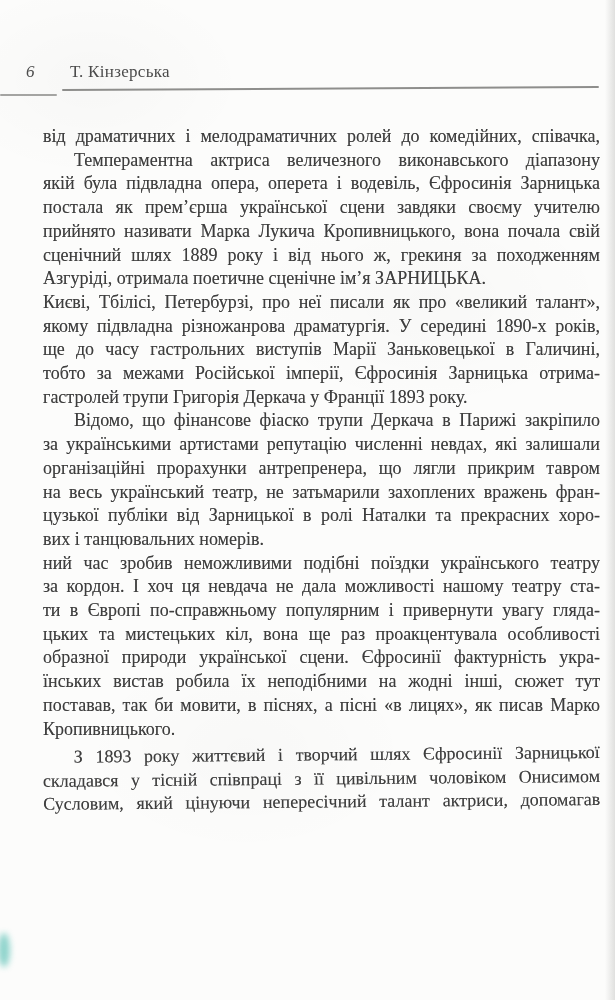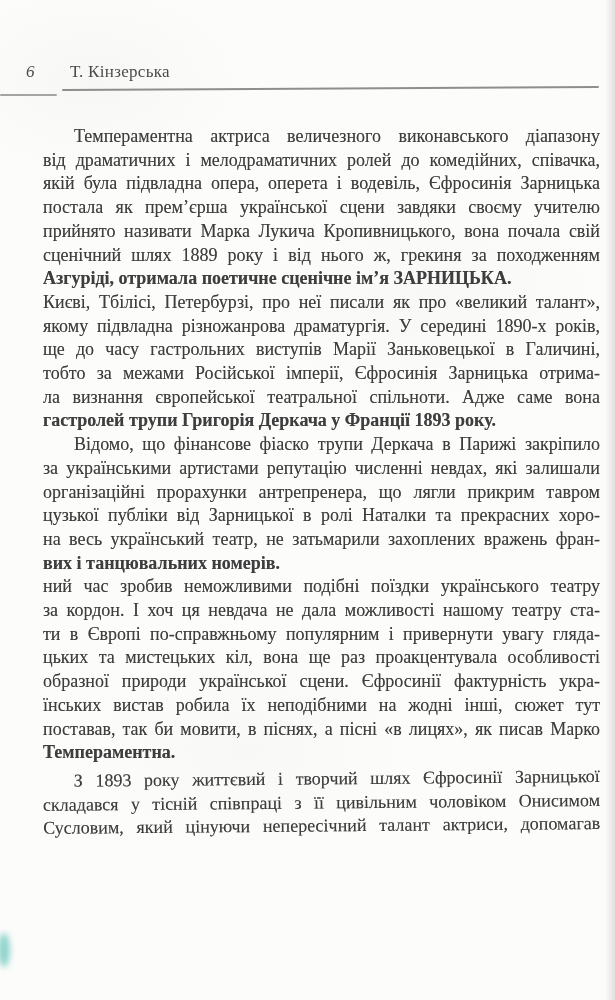--- a/index.html
+++ b/index.html
@@ -38,21 +38,21 @@
     font-size:18px;line-height:23.7px;color:#3e3e3e;
     text-shadow:0 0 .4px rgba(40,40,40,.45);
   }
   .para{margin:0;}
   .line{
     text-align:justify;
     text-align-last:justify;
     white-space:nowrap;
     overflow:visible;
   }
-  .line.last{text-align-last:left;font-weight:bold;}
+  .line.last{text-align-last:left;}
   .line.indent{text-indent:31px;}
   .para:nth-child(5){transform:rotate(-0.5deg);transform-origin:100% 50%;}
   
   .smudge{
     position:absolute;left:-2px;top:933px;width:12px;height:34px;
     background:#35b3a6;border-radius:50%;
     filter:blur(3px);opacity:.55;
   }
   .edge-shadow{
     position:absolute;right:0;top:0;width:10px;height:1000px;
@@ -63,53 +63,52 @@
 <body>
 
 <div class="page">
   <span class="pagenum">6</span>
   <span class="runtitle">Т. Кінзерська</span>
   <div class="rule rule-short"></div>
   <div class="rule rule-main"></div>
 
   <div class="bodytext" id="page-body">
       <div class="para">
+        <div class="line">від драматичних і мелодраматичних ролей до комедійних, співачка,</div>
         <div class="line indent">Темпераментна актриса величезного виконавського діапазону</div>
-        <div class="line">від драматичних і мелодраматичних ролей до комедійних, співачка,</div>
         <div class="line">якій була підвладна опера, оперета і водевіль, Єфросинія Зарницька</div>
         <div class="line">постала як прем’єрша української сцени завдяки своєму учителю</div>
         <div class="line">прийнято називати Марка Лукича Кропивницького, вона почала свій</div>
         <div class="line">сценічний шлях 1889 року і від нього ж, грекиня за походженням</div>
         <div class="line last">Азгуріді, отримала поетичне сценічне ім’я ЗАРНИЦЬКА.</div>
       </div>
       <div class="para">
         <div class="line">Києві, Тбілісі, Петербурзі, про неї писали як про «великий талант»,</div>
         <div class="line">якому підвладна різножанрова драматургія. У середині 1890-х років,</div>
         <div class="line">ще до часу гастрольних виступів Марії Заньковецької в Галичині,</div>
         <div class="line">тобто за межами Російської імперії, Єфросинія Зарницька отрима-</div>
-        <div class="line">ла визнання європейської театральної спільноти. Адже саме вона</div>
         <div class="line last">гастролей трупи Григорія Деркача у Франції 1893 року.</div>
       </div>
       <div class="para">
         <div class="line indent">Відомо, що фінансове фіаско трупи Деркача в Парижі закріпило</div>
         <div class="line">за українськими артистами репутацію численні невдах, які залишали</div>
         <div class="line">організаційні прорахунки антрепренера, що лягли прикрим тавром</div>
+        <div class="line">на весь український театр, не затьмарили захоплених вражень фран-</div>
         <div class="line">цузької публіки від Зарницької в ролі Наталки та прекрасних хоро-</div>
-        <div class="line">на весь український театр, не затьмарили захоплених вражень фран-</div>
         <div class="line last">вих і танцювальних номерів.</div>
       </div>
       <div class="para">
         <div class="line">ний час зробив неможливими подібні поїздки українського театру</div>
         <div class="line">за кордон. І хоч ця невдача не дала можливості нашому театру ста-</div>
         <div class="line">ти в Європі по-справжньому популярним і привернути увагу гляда-</div>
         <div class="line">цьких та мистецьких кіл, вона ще раз проакцентувала особливості</div>
         <div class="line">образної природи української сцени. Єфросинії фактурність укра-</div>
         <div class="line">їнських вистав робила їх неподібними на жодні інші, сюжет тут</div>
         <div class="line">поставав, так би мовити, в піснях, а пісні «в лицях», як писав Марко</div>
-        <div class="line last">Темпераментна.</div>
+        <div class="line last">Кропивницького.</div>
       </div>
       <div class="para">
         <div class="line indent">З 1893 року життєвий і творчий шлях Єфросинії Зарницької</div>
         <div class="line">складався у тісній співпраці з її цивільним чоловіком Онисимом</div>
         <div class="line">Сусловим, який цінуючи непересічний талант актриси, допомагав</div>
       </div>
     </div>
 
   <div class="smudge"></div>
   <div class="edge-shadow"></div>

